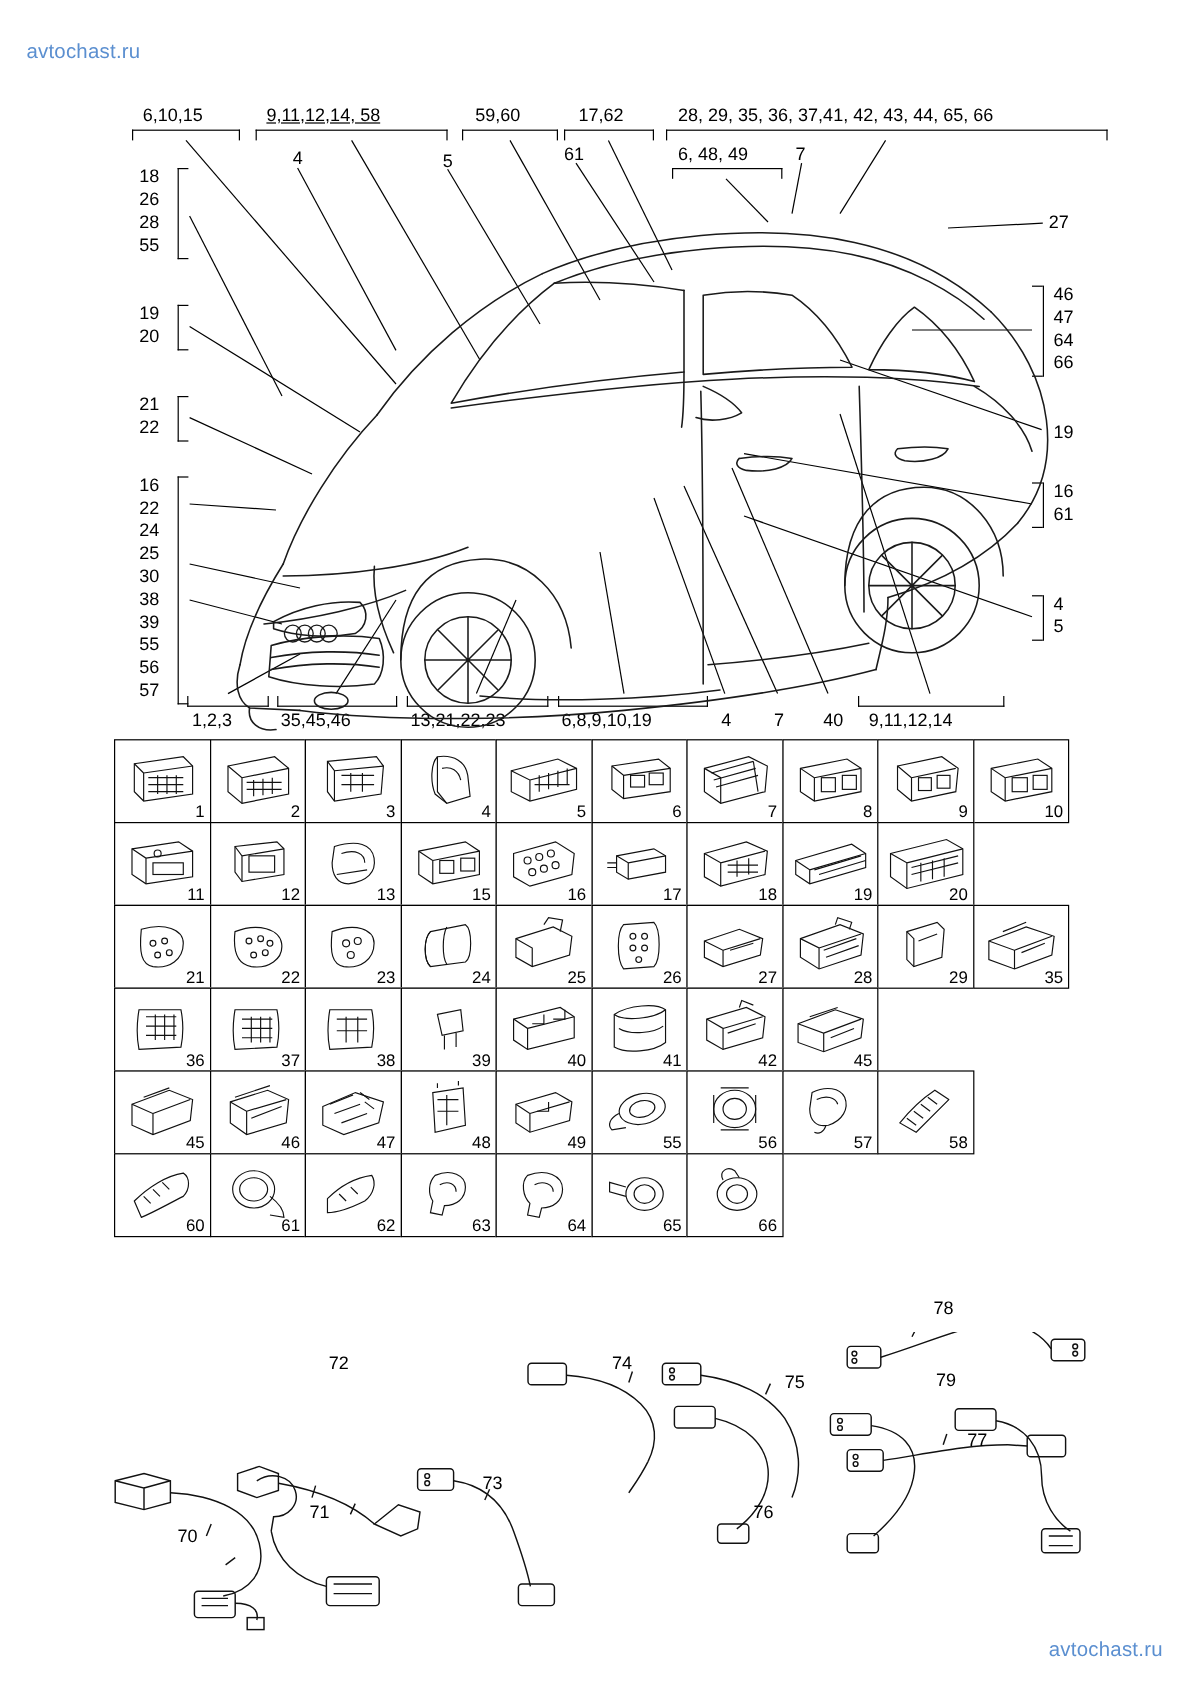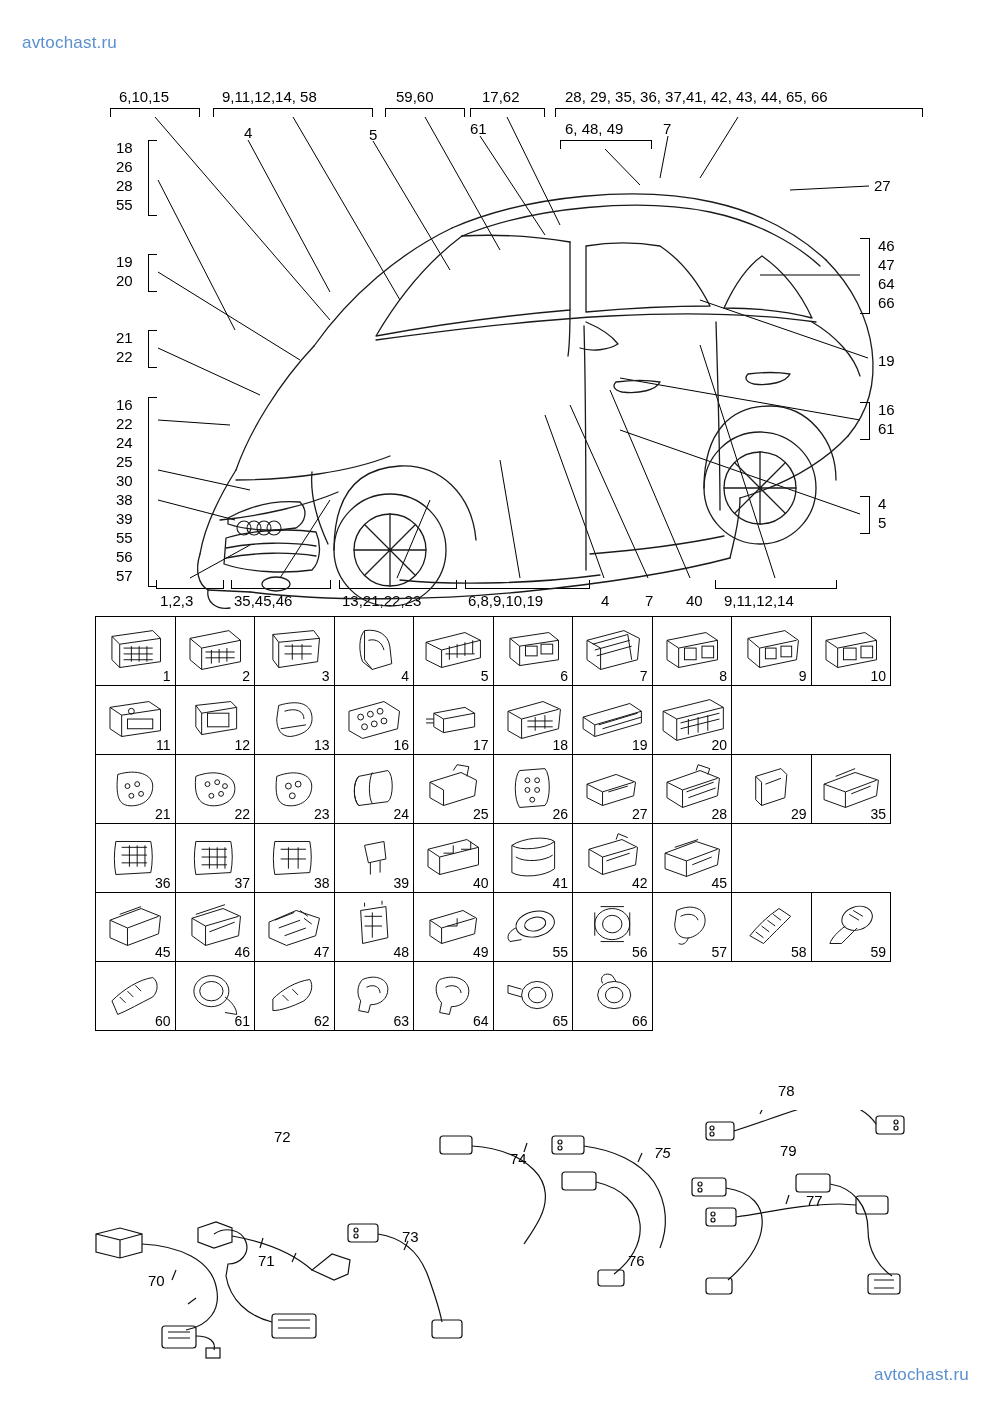--- a/index.html
+++ b/index.html
@@ -56,21 +56,21 @@
 <div class="wm wm-mid">avtochast.ru</div>
 
 <div class="hline" style="left:110px;top:108px;width:90px;"></div>
 <div class="vline" style="left:110px;top:108px;height:9px;"></div>
 <div class="vline" style="left:199px;top:108px;height:9px;"></div>
 <div class="lbl" style="left:119px;top:88px;">6,10,15</div>
 
 <div class="hline" style="left:213px;top:108px;width:160px;"></div>
 <div class="vline" style="left:213px;top:108px;height:9px;"></div>
 <div class="vline" style="left:372px;top:108px;height:9px;"></div>
-<div class="lbl" style="left:222px;top:88px;">9,11,12,14, 58</div>
+<div class="lbl" style="left:222px;top:88px;text-decoration:underline;">9,11,12,14, 58</div>
 
 <div class="hline" style="left:385px;top:108px;width:80px;"></div>
 <div class="vline" style="left:385px;top:108px;height:9px;"></div>
 <div class="vline" style="left:464px;top:108px;height:9px;"></div>
 <div class="lbl" style="left:396px;top:88px;">59,60</div>
 
 <div class="hline" style="left:470px;top:108px;width:75px;"></div>
 <div class="vline" style="left:470px;top:108px;height:9px;"></div>
 <div class="vline" style="left:544px;top:108px;height:9px;"></div>
 <div class="lbl" style="left:482px;top:88px;">17,62</div>
@@ -440,20 +440,31 @@
         <path d="M24 20 C44 14 56 18 58 30 C60 42 52 50 36 52 C26 52 22 44 22 34 Z"></path>
         <path d="M30 26 C42 22 50 26 50 34"></path>
         <path d="M26 44 L52 40"></path>
       </g>
         </svg>
       <span class="num">13</span>
     </div>
     <div class="cell">
       <svg viewBox="0 0 80 70">
           <g fill="none" stroke="#111" stroke-width="1">
+        <path d="M14 24 L54 16 L66 24 L66 44 L26 52 L14 44 Z"></path>
+        <path d="M14 24 L26 32 L26 52 M26 32 L66 24"></path>
+        <rect x="32" y="32" width="12" height="11"></rect>
+            <rect x="50" y="30" width="12" height="11"></rect>
+      </g>
+        </svg>
+      <span class="num">15</span>
+    </div>
+    <div class="cell">
+      <svg viewBox="0 0 80 70">
+          <g fill="none" stroke="#111" stroke-width="1">
         <path d="M14 26 L50 16 L66 26 L64 44 L28 54 L14 46 Z"></path>
         <circle cx="26" cy="32" r="3"></circle>
             <circle cx="36" cy="29" r="3"></circle>
         <circle cx="46" cy="26" r="3"></circle>
             <circle cx="30" cy="42" r="3"></circle>
         <circle cx="40" cy="39" r="3"></circle>
             <circle cx="50" cy="36" r="3"></circle>
       </g>
         </svg>
       <span class="num">16</span>
@@ -776,30 +787,20 @@
       <span class="num">57</span>
     </div>
     <div class="cell">
       <svg viewBox="0 0 80 70">
           <g fill="none" stroke="#111" stroke-width="1">
         <path d="M18 44 C26 34 36 24 48 16 L60 24 C50 34 40 44 32 52 Z"></path>
         <path d="M24 40 l8 6 M30 34 l8 6 M36 28 l8 6 M42 22 l8 6"></path>
       </g>
         </svg>
       <span class="num">58</span>
-    </div>
-    <div class="cell">
-      <svg viewBox="0 0 80 70">
-          <g fill="none" stroke="#111" stroke-width="1">
-        <ellipse cx="46" cy="26" rx="16" ry="12" transform="rotate(-18 46 26)"></ellipse>
-        <path d="M34 34 C26 40 20 46 18 52 L30 52 C36 46 42 40 46 36"></path>
-        <path d="M38 22 l10 6 M42 18 l10 6"></path>
-      </g>
-        </svg>
-      <span class="num">59</span>
     </div>
   </div>
 
   <div class="row short">
     <div class="cell">
       <svg viewBox="0 0 80 70">
           <g fill="none" stroke="#111" stroke-width="1">
         <path d="M16 40 C28 28 44 18 58 16 C64 20 64 30 58 36 C46 42 32 50 22 54 Z"></path>
         <path d="M24 36 l6 6 M32 30 l6 6 M40 24 l6 6"></path>
       </g>
@@ -944,19 +945,19 @@
     <path d="M830 74 C854 78 868 96 868 120 C868 142 880 158 892 166"></path>
     <rect x="868" y="164" width="32" height="20" rx="3"></rect>
     <path d="M874 170 h20 M874 178 h20"></path>
   </g>
 </svg>
 
 <div class="hnum" style="left:148px;top:162px;">70</div>
 <div class="hnum" style="left:258px;top:142px;">71</div>
 <div class="hnum" style="left:274px;top:18px;">72</div>
 <div class="hnum" style="left:402px;top:118px;">73</div>
-<div class="hnum" style="left:510px;top:18px;margin-top:22px;">74</div>
-<div class="hnum" style="left:654px;top:34px;font-style:italic;">75</div>
+<div class="hnum" style="left:510px;top:18px;">74</div>
+<div class="hnum" style="left:654px;top:34px;">75</div>
 <div class="hnum" style="left:628px;top:142px;">76</div>
 <div class="hnum" style="left:806px;top:82px;text-align:center;">77</div>
 <div class="hnum" style="left:778px;top:-28px;">78</div>
 <div class="hnum" style="left:780px;top:32px;">79</div>
 </div>
 
 </body></html>

